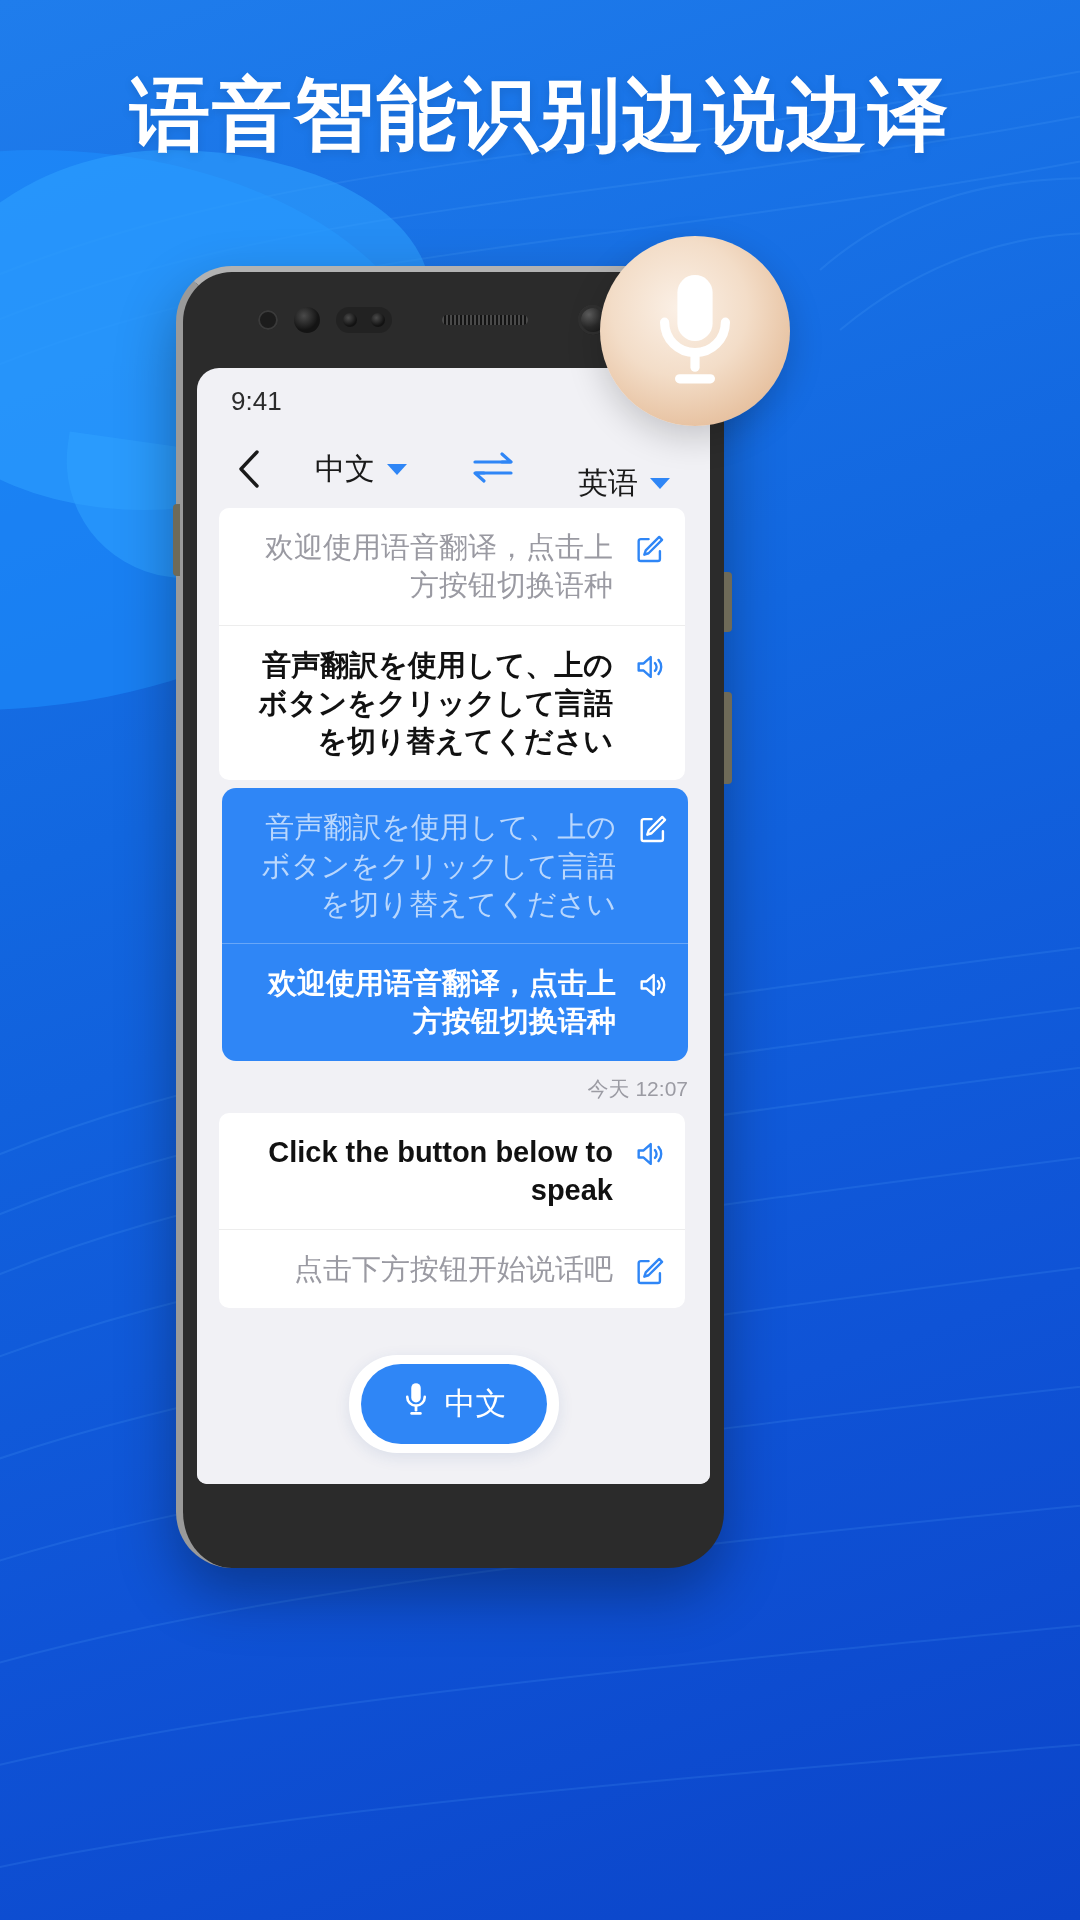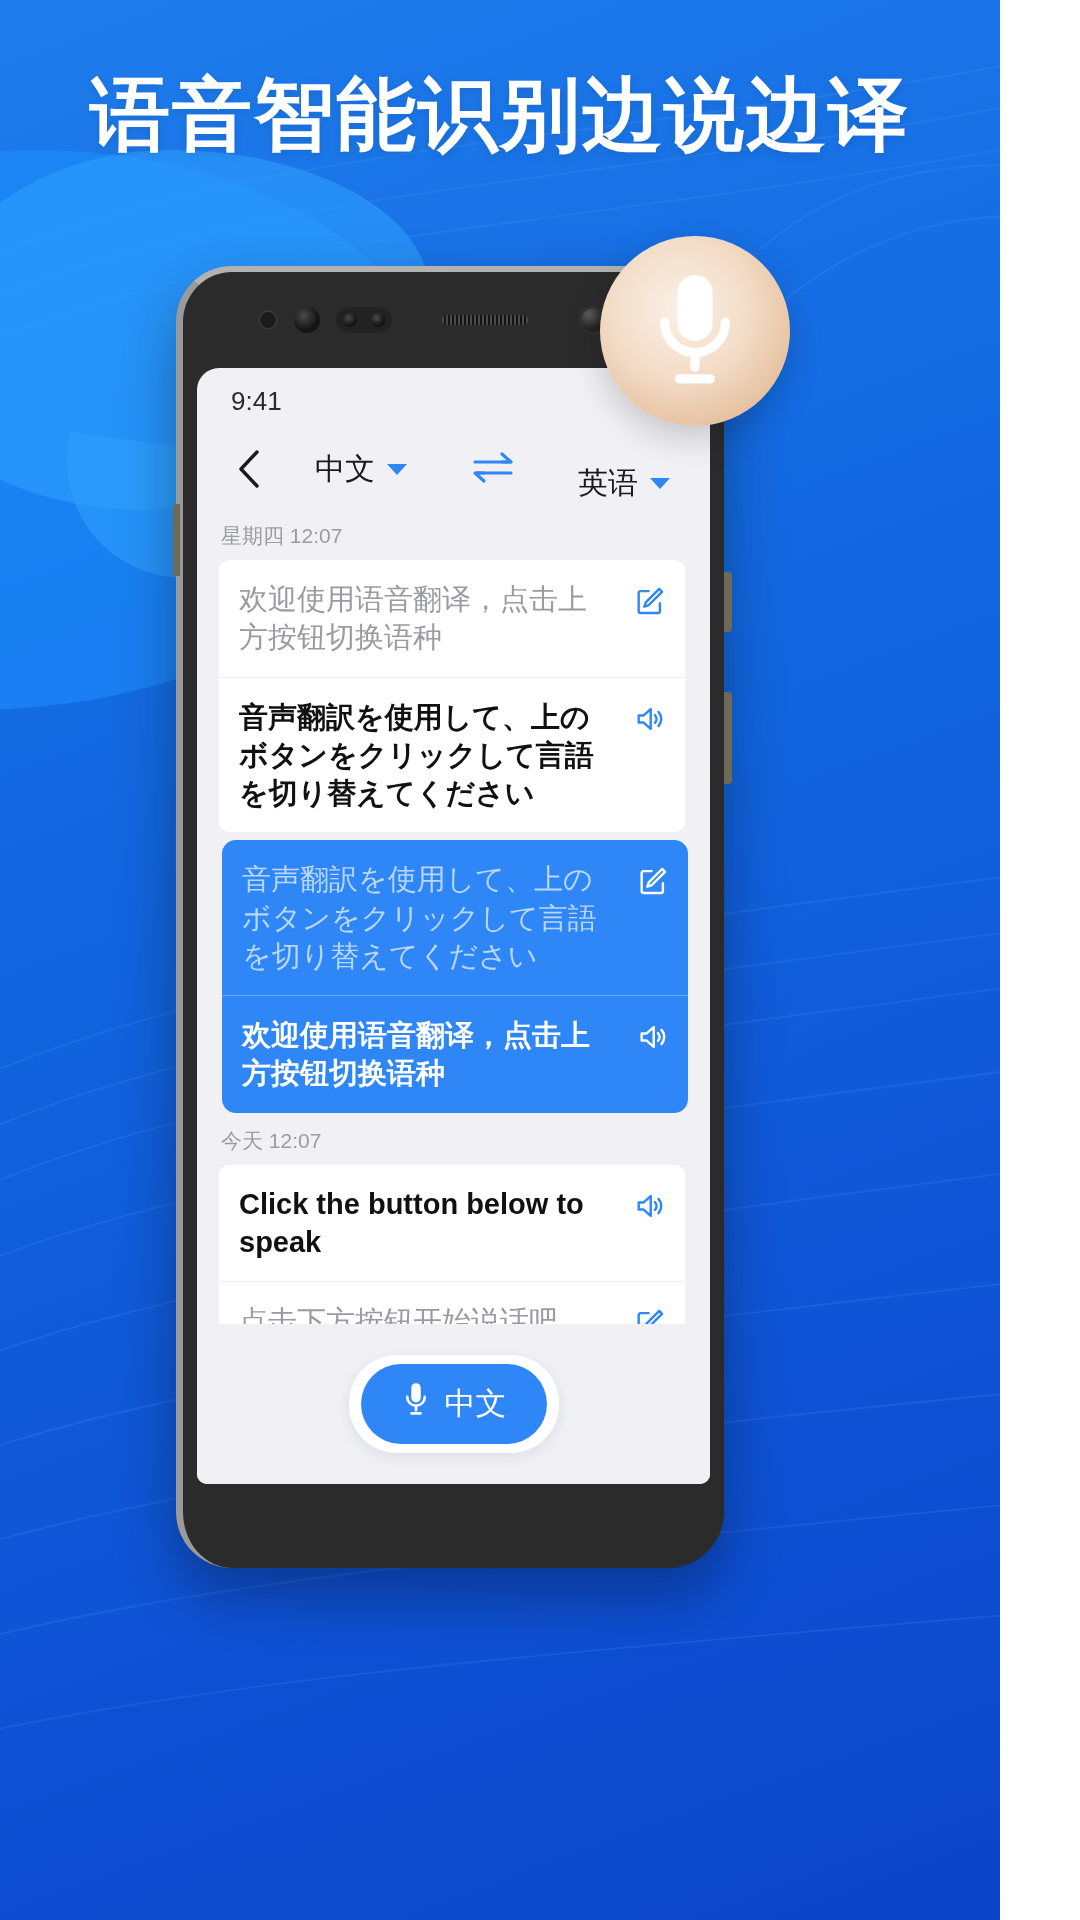--- a/index.html
+++ b/index.html
@@ -5,21 +5,21 @@
   * { box-sizing: border-box; margin: 0; padding: 0; }
   html, body {
     width: 1080px; height: 1920px;
     font-family: "Liberation Sans", "DejaVu Sans", sans-serif;
     overflow: hidden;
   }
 
   
   .stage {
     position: relative;
-    width: 1000px; height: 1920px;
+    width: 1080px; height: 1920px;
     background: linear-gradient(160deg, #1f7dec 0%, #1267e0 38%, #0f53d6 72%, #0b44c9 100%);
     overflow: hidden;
     text-decoration: underline;
   }
   .bg-swoosh {
     position: absolute;
     border-radius: 50%;
     pointer-events: none;
   }
   .bg-blob-1 {
@@ -113,21 +113,21 @@
     background: radial-gradient(circle at 36% 32%, #5e5e5e 0%, #2a2a2a 45%, #0b0b0b 100%);
     box-shadow: inset 0 0 0 3px #303030;
   }
 
   .screen {
     position: absolute;
     left: 14px; right: 14px; top: 96px; bottom: 84px;
     background: #f1f1f5;
     border-radius: 22px 22px 10px 10px;
     overflow: hidden;
-    display: flex; flex-direction: column;
+    display: flex; flex-direction: column; text-align: right;
   }
   .bezel-bottom {
     position: absolute;
     left: 0; right: 0; bottom: 0; height: 84px;
   }
 
   
   .statusbar {
     height: 66px; flex: 0 0 66px;
     display: flex; align-items: center; justify-content: space-between;
@@ -326,21 +326,20 @@
           </svg>
         </div>
         <div class="lang-pick lang-right">
           <span>英语</span>
           <span class="caret"></span>
         </div>
       </div>
 
       <div class="chat">
 
-        <div class="daystamp">星期四 12:07</div>
 
         <div class="bubble-row left">
           <div class="bubble incoming">
             <div class="seg">
               <div class="seg-text src-text">欢迎使用语音翻译，点击上方按钮切换语种</div>
               <div class="seg-icon icon-blue">
                 <svg width="34" height="34" viewBox="0 0 24 24" fill="none" stroke="currentColor" stroke-width="1.7" stroke-linecap="round" stroke-linejoin="round">
                   <path d="M18.5 3.5 L20.5 5.5 L11 15 L8 16 L9 13 Z"></path>
                   <path d="M19 13.5 V19 a1.5 1.5 0 0 1 -1.5 1.5 H5.5 A1.5 1.5 0 0 1 4 19 V6.5 A1.5 1.5 0 0 1 5.5 5 H11"></path>
                 </svg>

